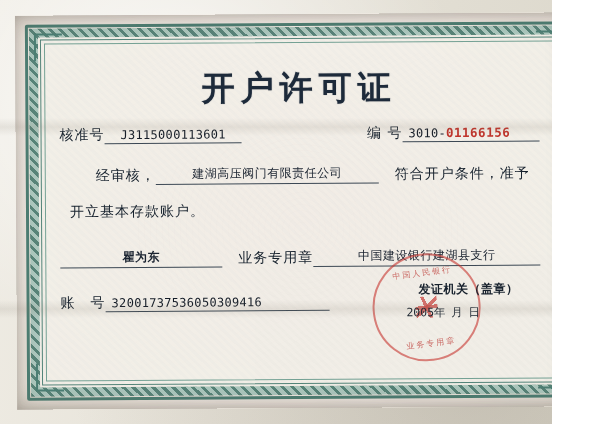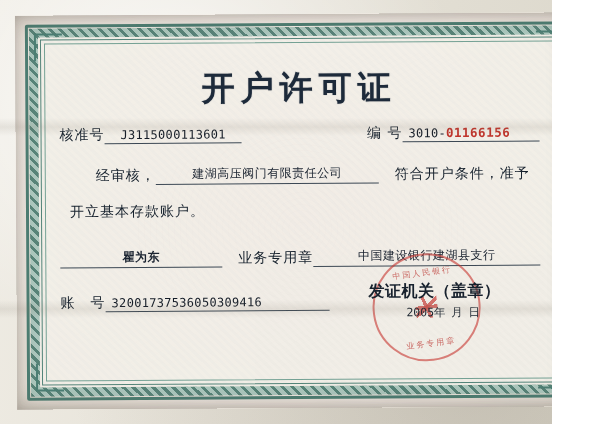--- a/index.html
+++ b/index.html
@@ -244,22 +244,22 @@
     font-family: "DejaVu Sans", sans-serif;
   }
   .seal-text.bottom { top: auto; bottom: 10px; }
 
   
   .issuer {
     position: absolute;
     left: 352px;
     top: 268px;
     width: 150px;
-    text-align: left;
-    font-size: 16px;
+    text-align: right;
+    font-size: 12px;
     color: #17212d;
     letter-spacing: 0.5px;
     font-weight: bold;
   }
   .date-line {
     position: absolute;
     left: 352px;
     top: 292px;
     width: 150px;
     text-align: center;

